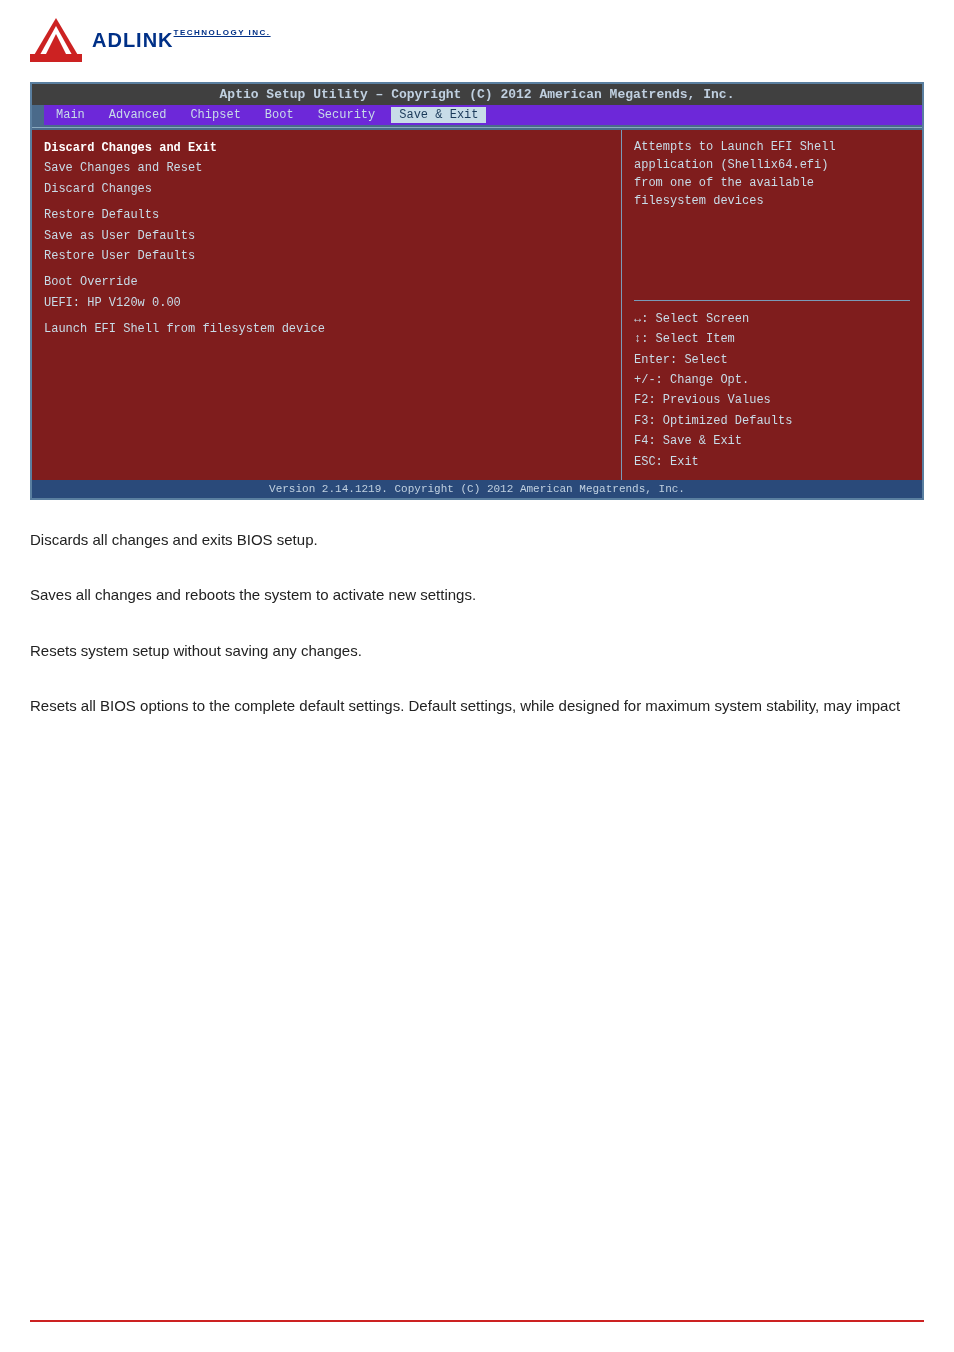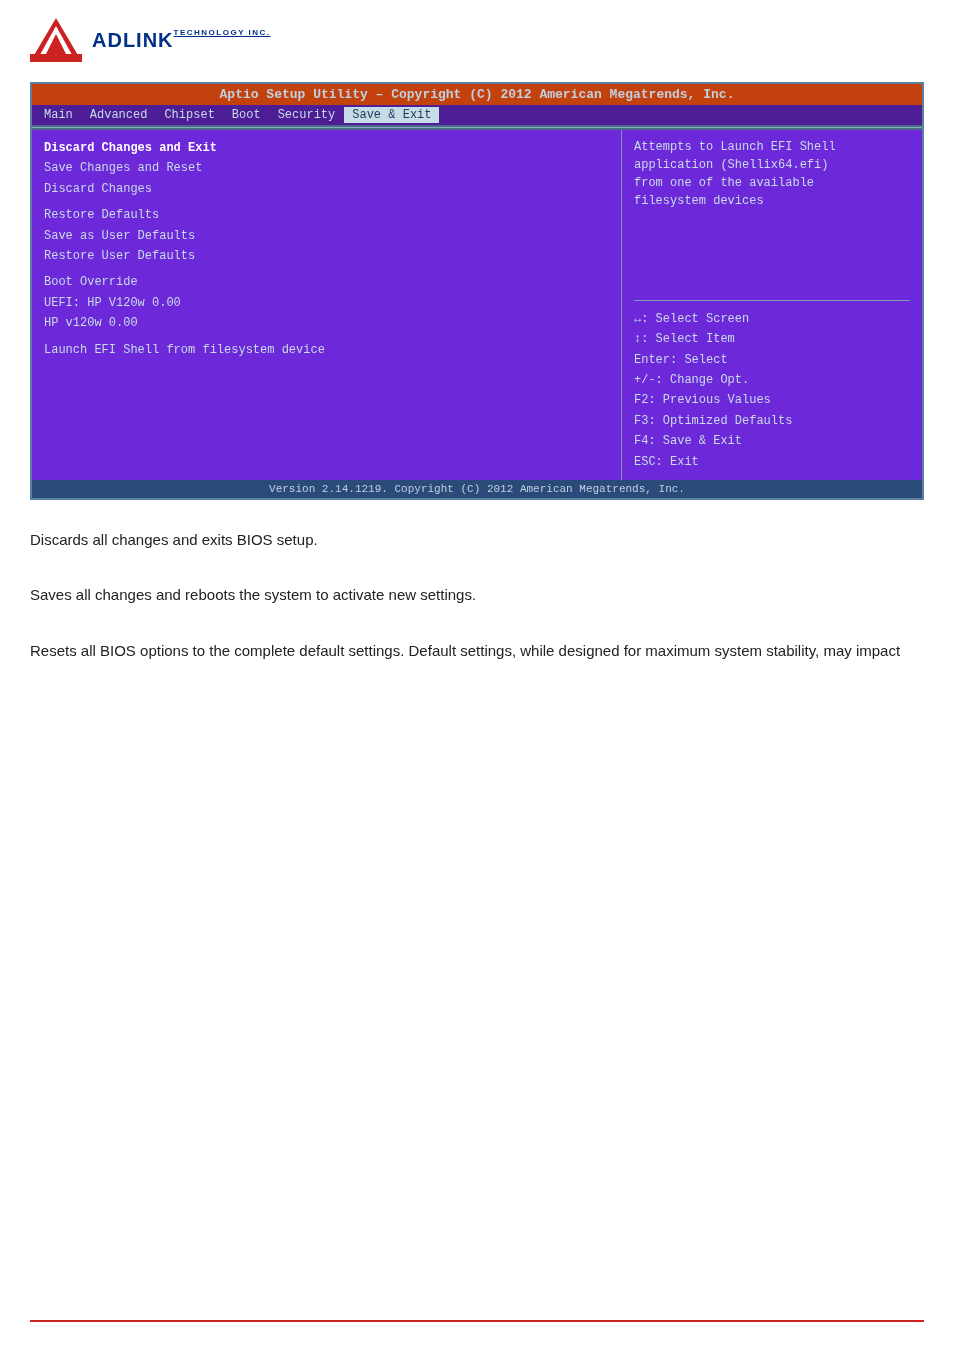--- a/index.html
+++ b/index.html
@@ -47,38 +47,39 @@
 
     
     .bios-wrapper {
       margin: 10px 30px 0 30px;
       border: 2px solid #5a7fa0;
       background: #4a6a8a;
     }
 
     
     .bios-titlebar {
-      background: #c2410c;
+      background: #404040;
       color: #c0d0e0;
       text-align: center;
       padding: 3px 0;
       font-family: 'Courier New', monospace;
       font-size: 13px;
       font-weight: bold;
     }
 
     
     .bios-menubar {
-      background: #4c1d95;
-      color: #c8dce8;
-      display: flex;
-      gap: 1px;
+      background: #6d28d9;
+      color: #c8dce8;
+      display: flex;
+      gap: 8px;
       padding: 2px 4px;
       font-family: 'Courier New', monospace;
       font-size: 12px;
+      margin-left: 12px;
     }
     .bios-menubar .menu-item {
       padding: 1px 8px;
       cursor: pointer;
       color: #c8dce8;
     }
     .bios-menubar .menu-item.active {
       background: #c8dce8;
       color: #1a3a5a;
     }
@@ -86,21 +87,21 @@
     
     .bios-divider {
       height: 1px;
       background: #8aaac0;
       margin: 2px 0;
     }
 
     
     .bios-content {
       display: flex;
-      background: #6d28d9;
+      background: #7f1d1d;
       min-height: 350px;
     }
 
     
     .bios-left {
       flex: 1;
       padding: 8px 12px;
       border-right: 1px solid #7a9ab8;
     }
     .bios-left .menu-entry {
@@ -222,21 +223,20 @@
         <div class="menu-entry">Discard Changes</div>
       </div>
       <div class="menu-section">
         <div class="menu-entry">Restore Defaults</div>
         <div class="menu-entry">Save as User Defaults</div>
         <div class="menu-entry">Restore User Defaults</div>
       </div>
       <div class="menu-section">
         <div class="menu-entry">Boot Override</div>
         <div class="menu-entry">UEFI: HP V120w 0.00</div>
-        <div class="menu-entry">HP v120w 0.00</div>
       </div>
       <div class="menu-section">
         <div class="menu-entry">Launch EFI Shell from filesystem device</div>
       </div>
     </div>
 
     <div class="bios-right">
       <div class="help-text">
         Attempts to Launch EFI Shell<br>
         application (Shellix64.efi)<br>
@@ -256,16 +256,17 @@
       </div>
     </div>
   </div>
 
   <div class="bios-footer">Version 2.14.1219. Copyright (C) 2012 American Megatrends, Inc.</div>
 </div>
 
 <div class="content-section">
   <p class="content-para">Discards all changes and exits BIOS setup.</p>
   <p class="content-para">Saves all changes and reboots the system to activate new settings.</p>
+  <p class="content-para">Resets system setup without saving any changes.</p>
   <p class="content-para">Resets all BIOS options to the complete default settings. Default settings, while designed for maximum system stability, may impact</p>
 </div>
 
 <div class="bottom-rule"></div>
 
 </body></html>

